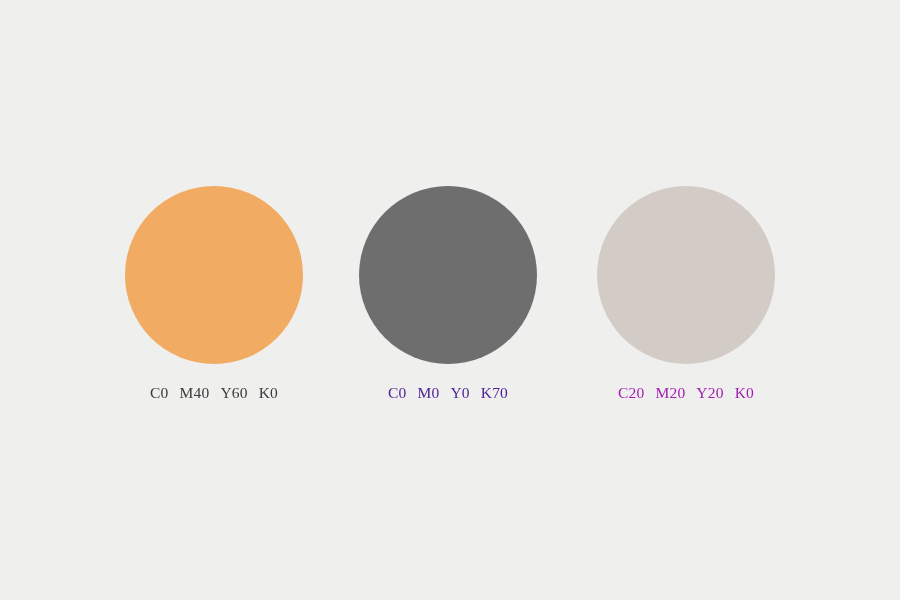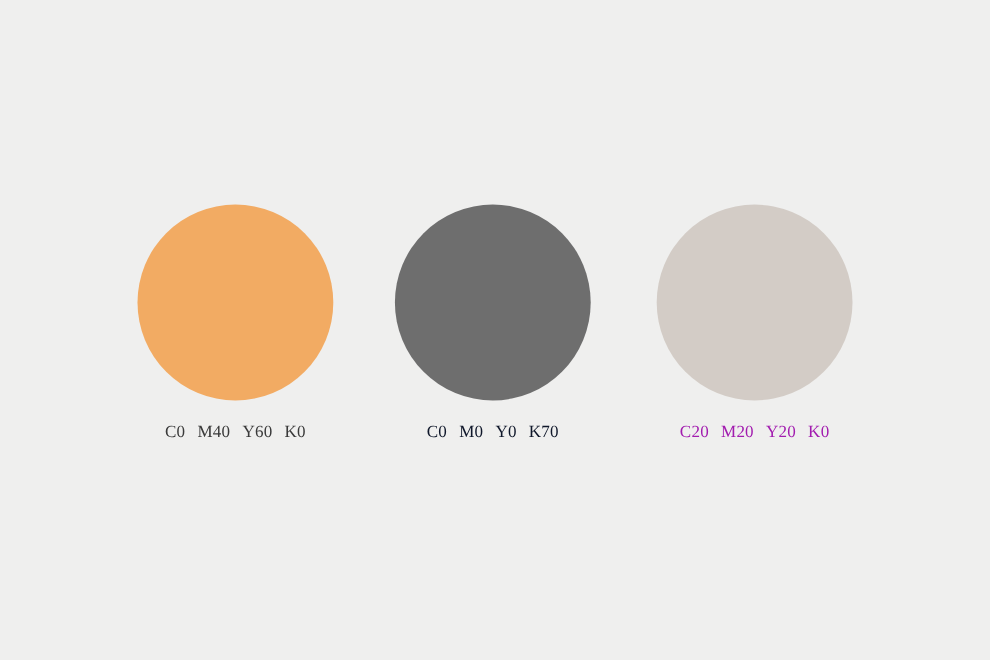--- a/index.html
+++ b/index.html
@@ -62,21 +62,21 @@
 
   <div class="swatch-group" id="swatch-group-1">
     <div class="swatch-circle" style="background-color: rgb(242, 171, 99);"></div>
     <div class="swatch-label" style="color: rgb(58, 58, 58);">
       <span class="tok">C0</span><span class="tok">M40</span><span class="tok">Y60</span><span class="tok">K0</span>
     </div>
   </div>
 
   <div class="swatch-group" id="swatch-group-2">
     <div class="swatch-circle" style="background-color: rgb(110, 110, 110);"></div>
-    <div class="swatch-label" style="color: #0f172a;">
+    <div class="swatch-label" style="color: #4c1d95;">
       <span class="tok">C0</span><span class="tok">M0</span><span class="tok">Y0</span><span class="tok">K70</span>
     </div>
   </div>
 
   <div class="swatch-group" id="swatch-group-3">
     <div class="swatch-circle" style="background-color: rgb(211, 204, 198);"></div>
     <div class="swatch-label" style="color: #a21caf;">
       <span class="tok">C20</span><span class="tok">M20</span><span class="tok">Y20</span><span class="tok">K0</span>
     </div>
   </div>

